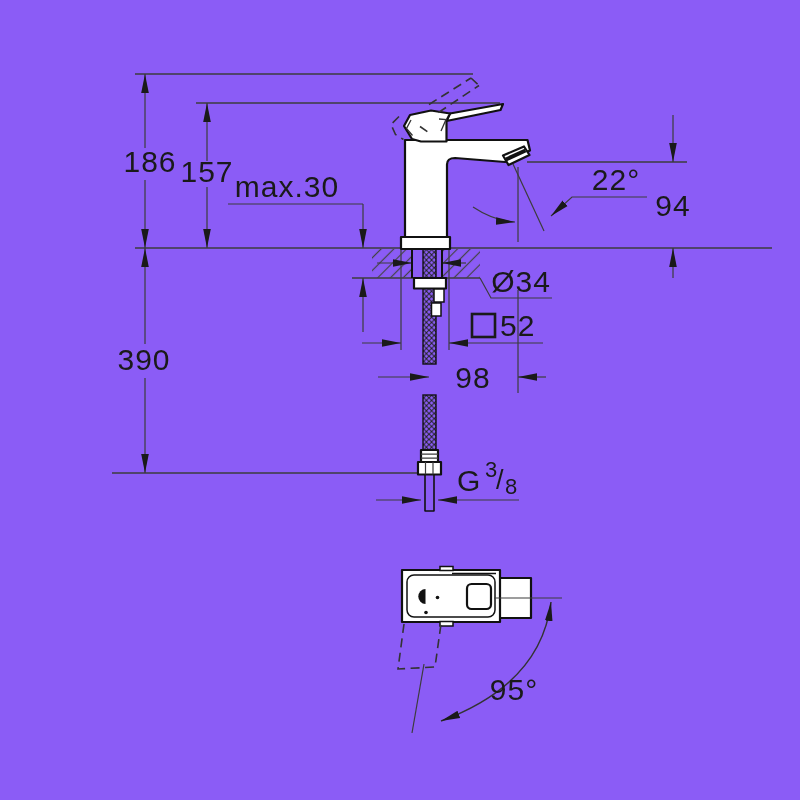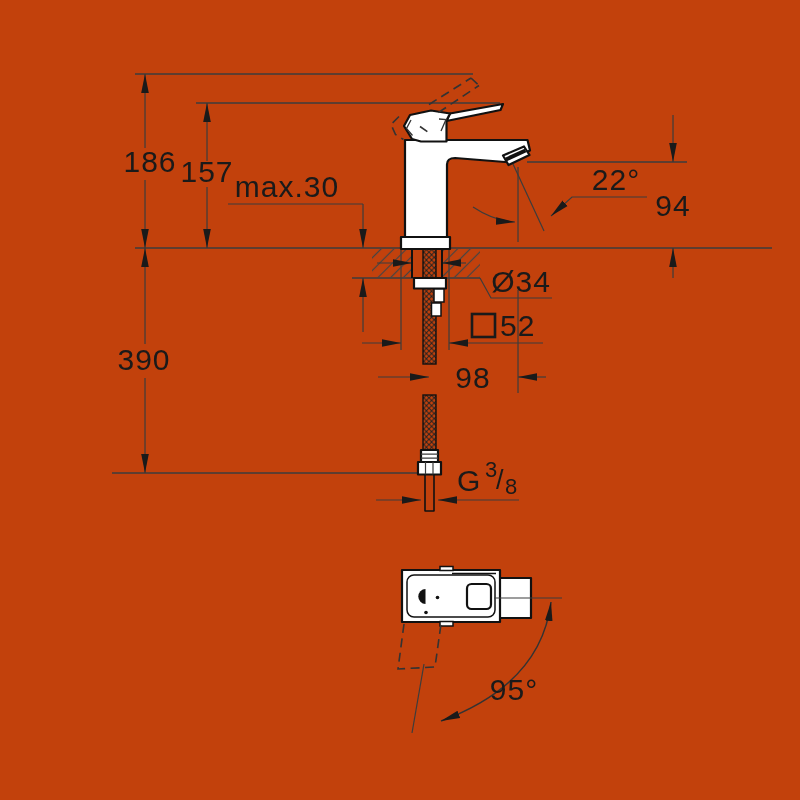--- a/index.html
+++ b/index.html
@@ -1,17 +1,17 @@
 <!DOCTYPE html>
 <html><head>
 <meta charset="utf-8">
 <style>
   html,body{margin:0;padding:0;background:#ffffff;}
   body{width:800px;height:800px;overflow:hidden;}
-  .canvas{width:800px;height:800px;position:relative;background:#c2410c;}
+  .canvas{width:800px;height:800px;position:relative;background:#8b5cf6;}
   svg{display:block;}
   text{font-family:"Liberation Sans", sans-serif;fill:#1a1a1a;}
   .dim-label{font-size:30px;letter-spacing:1px;}
   .dim-label-small{font-size:22px;}
   .dim-label-mid{font-size:27px;}
   .thin{stroke:#3c3c3c;stroke-width:1.4;fill:none;}
   .xthin{stroke:#3c3c3c;stroke-width:1.2;fill:none;}
   .obj{stroke:#111;stroke-width:2.2;fill:#fff;stroke-linejoin:round;}
   .obj-thin{stroke:#111;stroke-width:1.5;fill:#fff;}
   .sketch{stroke:#333;stroke-width:1.3;fill:none;}

